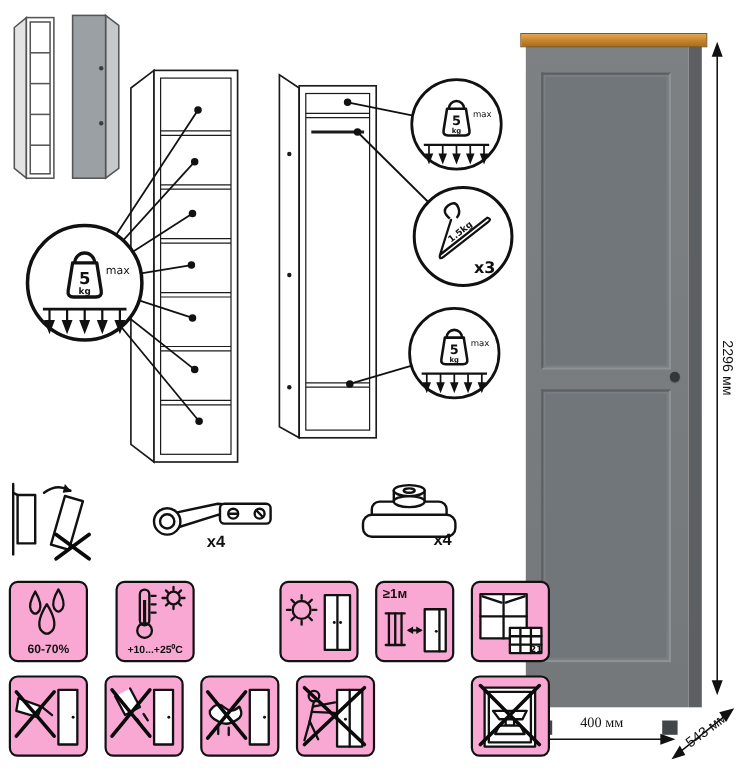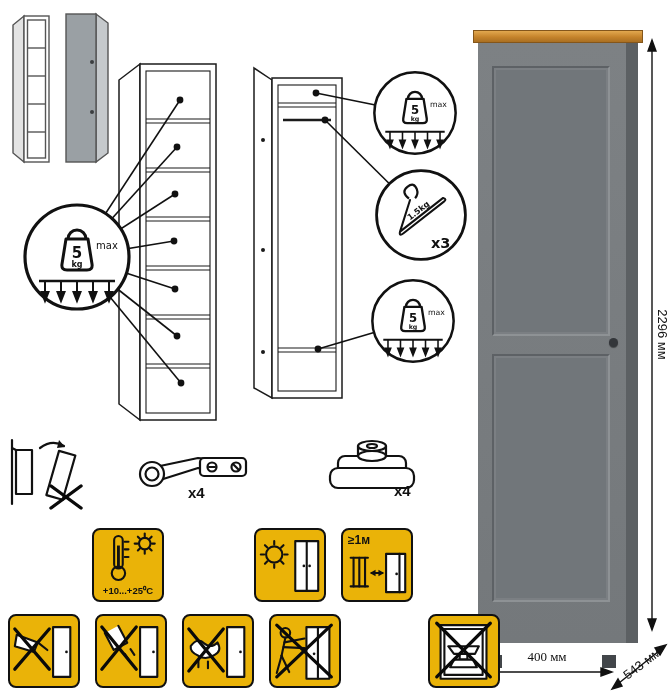--- a/index.html
+++ b/index.html
@@ -41,21 +41,21 @@
 
   
   .lbl{position:absolute;z-index:6;font-size:13px;color:#111;text-align:center;}
   .lbl-height{left:617px;top:327px;width:90px;transform:rotate(90deg);}
   .lbl-width{left:497px;top:649px;width:100px;font-family:Liberation Serif, serif;}
   .lbl-depth{left:602px;top:656px;width:80px;transform:rotate(-37deg);}
 
   
   .icon-free{position:absolute;z-index:3;text-decoration:underline;}
   .care-box{position:absolute;z-index:3;width:72px;height:74px;box-sizing:border-box;
-    border:2.2px solid #111;border-radius:8px;background:#eab308;}
+    border:2.2px solid #111;border-radius:8px;background:#f9a8d4;}
   .care-box svg{display:block;margin:2px auto 0 auto;}
   .care-label{position:absolute;left:0;right:0;bottom:3px;text-align:center;
     font-weight:bold;font-size:11px;}
   .care-label.small{font-size:9.5px;}
   .dist-label{position:absolute;left:5px;top:3px;font-weight:bold;font-size:12px;}
   .count-label{position:absolute;font-weight:bold;font-size:15px;z-index:4;}
   .ln{stroke:#111;stroke-width:2.2;fill:none;stroke-linecap:round;stroke-linejoin:round;}
   .lnf{stroke:#111;stroke-width:2.2;fill:#fff;stroke-linecap:round;stroke-linejoin:round;}
   .xmark{stroke:#0a0a0a;stroke-width:3.4;stroke-linecap:round;}
 </style>
@@ -296,22 +296,30 @@
       <rect x="12" y="36" width="84" height="20" rx="8" class="lnf" stroke-width="2"></rect>
       <line x1="40" y1="24" x2="40" y2="14" class="ln" stroke-width="2"></line>
       <line x1="68" y1="24" x2="68" y2="14" class="ln" stroke-width="2"></line>
       <ellipse cx="54" cy="24" rx="14" ry="5" class="lnf" stroke-width="2"></ellipse>
       <ellipse cx="54" cy="14" rx="14" ry="5" class="lnf" stroke-width="2"></ellipse>
       <ellipse cx="54" cy="14" rx="5" ry="2" class="ln" stroke-width="1.6"></ellipse>
     </svg>
     <span class="count-label" style="left:76px;top:50px;">x4</span>
   </div>
 
-
-  <div class="care-box" style="left:92px;top:528px;">
+  <div class="care-box" style="left:8px;top:528px;">
+    <svg width="66" height="46" viewBox="0 0 69 48">
+      <path d="M22,6 Q15,18 18,24 Q22,30 26,24 Q29,18 22,6 Z" class="ln"></path>
+      <path d="M44,4 Q37,16 40,22 Q44,28 48,22 Q51,16 44,4 Z" class="ln"></path>
+      <path d="M33,18 Q23,34 27,42 Q33,50 39,42 Q43,34 33,18 Z" class="ln"></path>
+    </svg>
+    <div class="care-label">60-70%</div>
+  </div>
+
+  <div class="care-box" style="left:105px;top:528px;">
     <svg width="66" height="50" viewBox="0 0 69 52">
       <circle cx="52" cy="12" r="6" class="ln" stroke-width="2"></circle>
       <g class="ln" stroke-width="1.6">
         <line x1="52" y1="1.5" x2="52" y2="4.5"></line>
           <line x1="52" y1="19.5" x2="52" y2="22.5"></line>
         <line x1="41.5" y1="12" x2="44.5" y2="12"></line>
           <line x1="59.5" y1="12" x2="62.5" y2="12"></line>
         <line x1="44.8" y1="4.8" x2="46.9" y2="6.9"></line>
           <line x1="57.1" y1="17.1" x2="59.2" y2="19.2"></line>
         <line x1="59.2" y1="4.8" x2="57.1" y2="6.9"></line>
@@ -359,20 +367,35 @@
       </g>
       <line x1="29" y1="26" x2="40" y2="26" class="ln" stroke-width="1.8"></line>
       <polygon points="27,26 33,22.5 33,29.5" fill="#111"></polygon>
       <polygon points="42,26 36,22.5 36,29.5" fill="#111"></polygon>
       <rect x="44" y="6" width="20" height="40" class="lnf" stroke-width="2"></rect>
       <line x1="58" y1="6" x2="58" y2="46" class="ln" stroke-width="1.6"></line>
       <circle cx="55" cy="27" r="1.4" fill="#111"></circle>
     </svg>
   </div>
 
+  <div class="care-box" style="left:428px;top:528px;">
+    <svg width="66" height="68" viewBox="0 0 69 70">
+      <rect x="6" y="8" width="44" height="42" class="lnf" stroke-width="2"></rect>
+      <line x1="28" y1="8" x2="28" y2="50" class="ln" stroke-width="1.8"></line>
+      <line x1="6" y1="29" x2="50" y2="29" class="ln" stroke-width="1.8"></line>
+      <line x1="8" y1="10" x2="26" y2="16" class="ln" stroke-width="1.2"></line>
+      <line x1="30" y1="16" x2="48" y2="10" class="ln" stroke-width="1.2"></line>
+      <rect x="34" y="40" width="30" height="24" class="lnf" stroke-width="2"></rect>
+      <line x1="34" y1="48" x2="64" y2="48" class="ln" stroke-width="1.2"></line>
+      <line x1="34" y1="56" x2="64" y2="56" class="ln" stroke-width="1.2"></line>
+      <line x1="44" y1="40" x2="44" y2="64" class="ln" stroke-width="1.2"></line>
+      <line x1="54" y1="40" x2="54" y2="64" class="ln" stroke-width="1.2"></line>
+      <text x="59" y="62.5" class="cal-num">21</text>
+    </svg>
+  </div>
 
   <div class="care-box" style="left:8px;top:614px;">
     <svg width="66" height="66" viewBox="0 0 69 66">
       <rect x="44" y="8" width="18" height="52" class="lnf" stroke-width="2"></rect>
       <circle cx="58" cy="34" r="1.4" fill="#111"></circle>
       <polygon points="6,16 28,24 24,34 4,28" class="lnf" stroke-width="2"></polygon>
       <line x1="28" y1="24" x2="38" y2="32" class="ln" stroke-width="3"></line>
       <line x1="4" y1="10" x2="40" y2="52" class="xmark"></line>
       <line x1="40" y1="10" x2="4" y2="52" class="xmark"></line>
     </svg>

